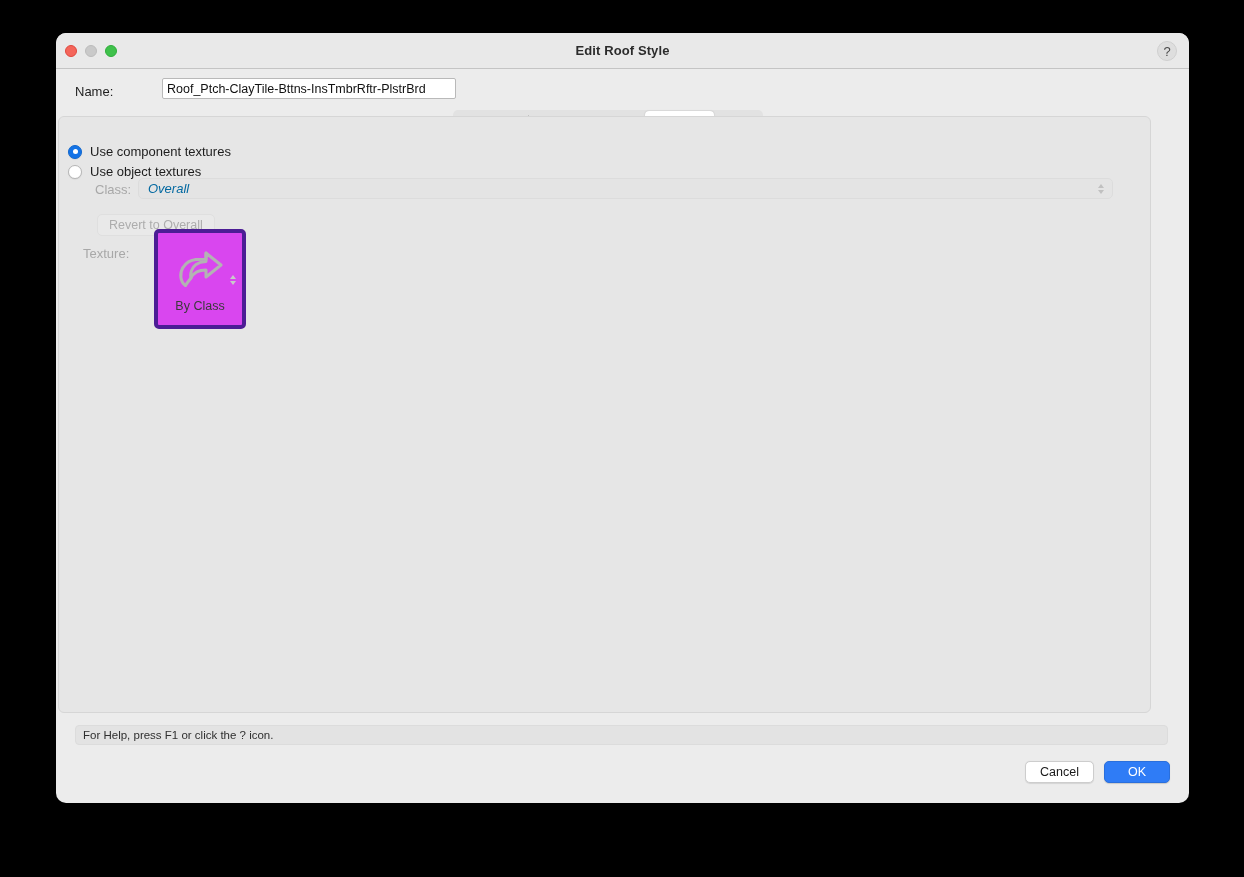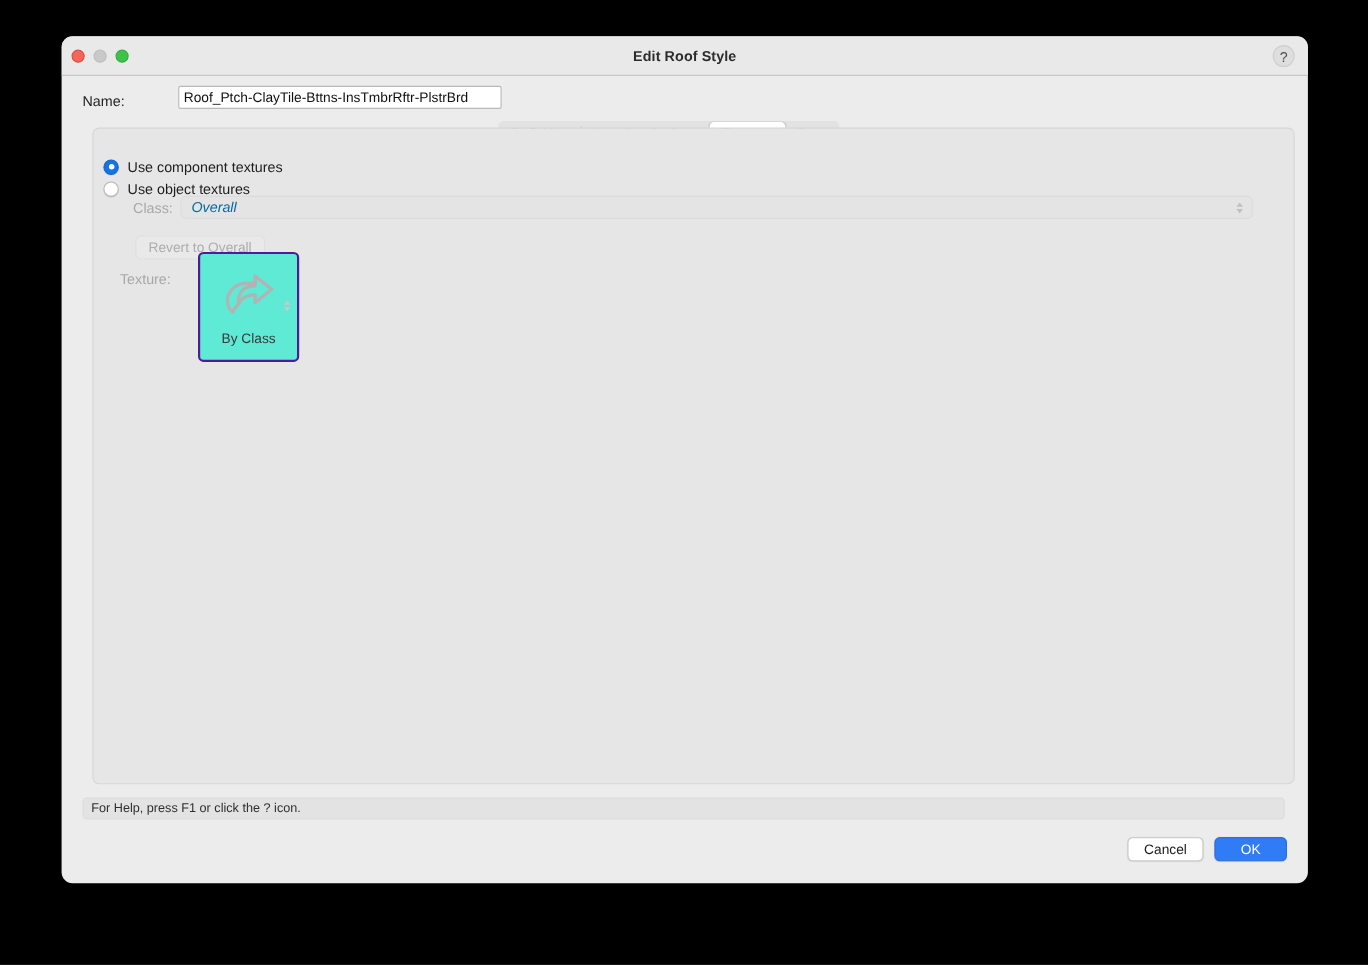--- a/index.html
+++ b/index.html
@@ -135,21 +135,21 @@
     background: #c2c2c2;
   }
   .tab.active {
     background: #ffffff;
     box-shadow: 0 0.5px 1.5px rgba(0,0,0,0.22);
   }
 
   
   #panel {
     position: absolute;
-    left: 28px;
+    left: 2px;
     top: 83px;
     width: 1093px;
     height: 597px;
     background: #e6e6e6;
     border: 1px solid #d6d6d6;
     border-radius: 6px;
   }
 
   
   .radio-row {
@@ -262,22 +262,22 @@
     top: 129px;
     font-size: 13px;
     color: #a8a8a8;
   }
   #texture-swatch {
     position: absolute;
     left: 95px;
     top: 112px;
     width: 92px;
     height: 100px;
-    background: #5eead4;
-    border: 2px solid #4c1d95;
+    background: #d946ef;
+    border: 4px solid #4c1d95;
     border-radius: 5px;
   }
   #texture-icon {
     position: absolute;
     left: 0; right: 0;
     top: 14px;
     display: flex;
     justify-content: center;
   }
   #texture-swatch-label {

